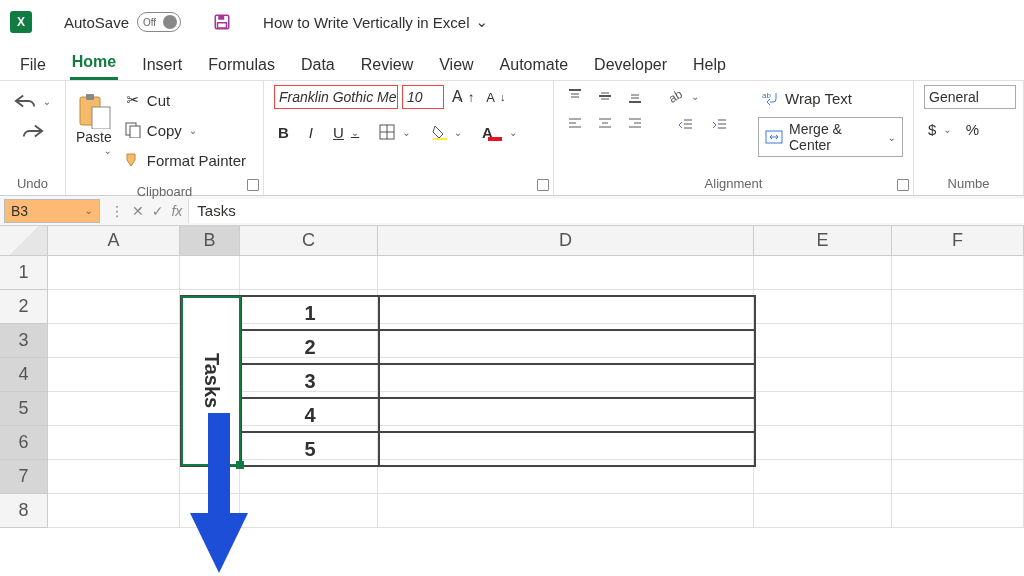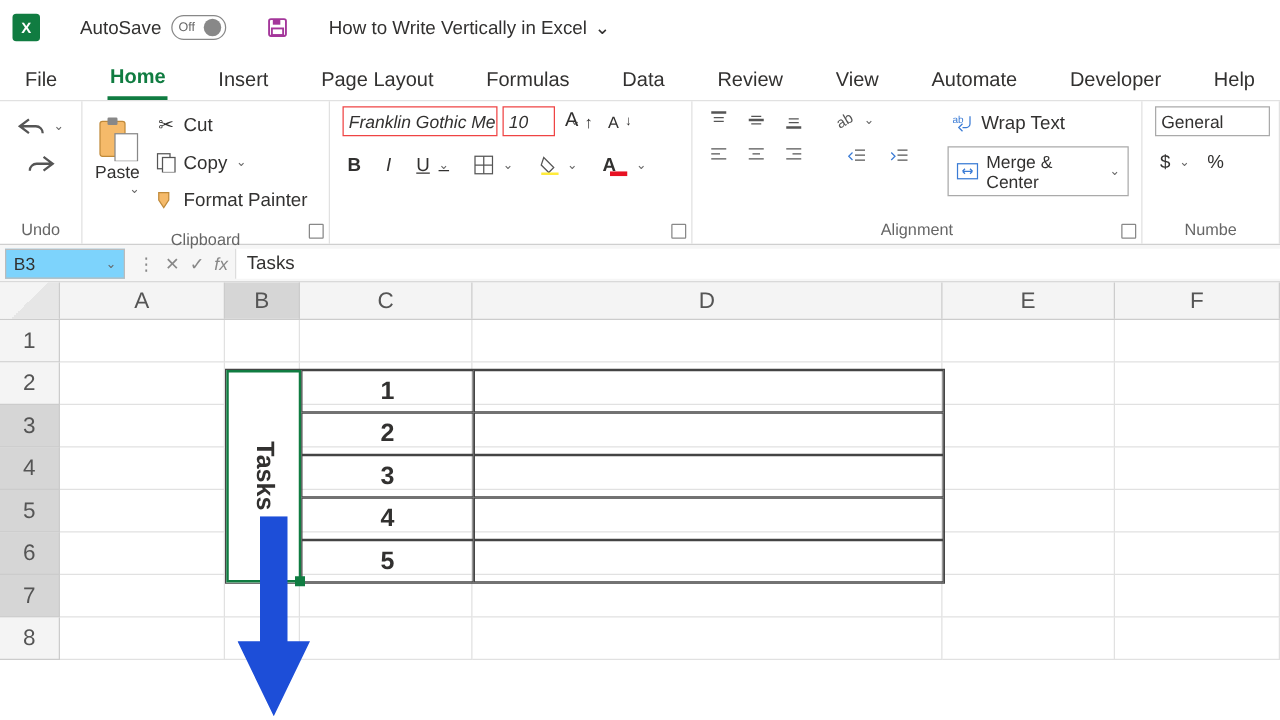--- a/index.html
+++ b/index.html
@@ -10,21 +10,21 @@
   .xl-icon { width: 22px; height: 22px; background:#107c41; border-radius:3px; position: relative; display:flex; align-items:center; justify-content:center; }
   .xl-icon::after{ content:"X"; color:#fff; font-weight:bold; font-size:12px;}
   .autosave { display:flex; align-items:center; gap:8px; font-size:15px;}
   .toggle { width:44px; height:20px; border:1px solid #888; border-radius:10px; display:flex; align-items:center; justify-content:flex-end; padding:0 3px 0 0; background:#fff;}
   .toggle .knob{width:14px;height:14px;border-radius:50%;background:#888;}
   .toggle .lbl{font-size:10px;color:#666;margin-right:7px;}
   .save-icon{width:18px;height:18px;}
   .doc-title{font-size:15px;color:#323130;display:flex;align-items:center;gap:6px;}
 
   
-  .tabs { display:flex; gap:22px; padding:0 18px; height:36px; align-items:flex-end; font-size:16px;justify-content:space-between; }
+  .tabs { display:flex; gap:22px; padding:0 18px; height:36px; align-items:flex-end; font-size:16px; }
   .tab { padding:6px 2px; cursor:pointer; }
   .tab.active { color:#107c41; border-bottom:3px solid #107c41; font-weight:600; }
 
   
   .ribbon { display:flex; border-top:1px solid #e1e1e1; border-bottom:1px solid #cfcfcf; background:#fff; height:116px; }
   .group { border-right:1px solid #e1e1e1; padding:4px 10px 2px 10px; display:flex; flex-direction:column; justify-content:space-between; position:relative;}
   .group-body{ display:flex; align-items:flex-start; gap:8px; flex:1;}
   .group-label{ font-size:13px; color:#666; text-align:center; padding:2px 0;margin-top:11px;}
   .launcher{position:absolute; right:4px; bottom:4px; width:12px;height:12px;border:1px solid #888;border-radius:1px;}
   .vstack{display:flex;flex-direction:column;align-items:center;gap:2px;}
@@ -42,21 +42,21 @@
   .align-grid{display:grid;grid-template-columns:repeat(3,22px);grid-template-rows:repeat(2,22px);gap:6px 8px;}
   .align-cell{width:22px;height:22px;display:flex;align-items:center;justify-content:center;}
   .indent-row{display:flex;gap:10px;margin-top:8px;}
   .wrap-merge{display:flex;flex-direction:column;gap:8px;padding-top:2px;}
   .merge-box{border:1px solid #aaa;display:flex;align-items:center;padding:3px 6px;gap:6px;}
   .num-col{display:flex;flex-direction:column;gap:10px;}
   .num-combo{border:1px solid #aaa;height:24px;width:92px;padding:0 4px;display:flex;align-items:center;font-size:14px;}
 
   
   .formula-bar{display:flex;align-items:center;height:30px;border-bottom:1px solid #cfcfcf;background:#f6f6f6;}
-  .namebox{width:96px;border:1px solid #bbb;background:#7dd3fc;margin:0 4px;height:24px;display:flex;align-items:center;padding:0 6px;font-size:14px;}
+  .namebox{width:96px;border:1px solid #bbb;background:#fdba74;margin:0 4px;height:24px;display:flex;align-items:center;padding:0 6px;font-size:14px;}
   .fx-btns{display:flex;gap:8px;padding:0 6px;color:#888;}
   .fx-val{flex:1;padding:0 8px;font-size:15px;background:#fff;border-left:1px solid #ddd;height:24px;display:flex;align-items:center;}
 
   
   .grid-wrap{position:relative;}
   .colheads{display:flex;height:30px;background:#f4f4f4;border-bottom:1px solid #ccc;}
   .corner{width:48px;background:linear-gradient(135deg,#f4f4f4 50%,#e6e6e6 50%);border-right:1px solid #ccc;}
   .colh{border-right:1px solid #ccc;display:flex;align-items:center;justify-content:center;font-size:18px;color:#555;}
   .colA{width:132px;} .colB{width:60px;} .colC{width:138px;} .colD{width:376px;} .colE{width:138px;} .colF{width:132px;}
   .colh.sel{background:#d6d6d6;}
@@ -98,21 +98,20 @@
   <div class="doc-title">
     <span>How to Write Vertically in Excel</span>
     <span>⌄</span>
   </div>
 </div>
 
 <div class="tabs">
   <div class="tab">File</div>
   <div class="tab active">Home</div>
   <div class="tab">Insert</div>
-  <div class="tab">Page Layout</div>
   <div class="tab">Formulas</div>
   <div class="tab">Data</div>
   <div class="tab">Review</div>
   <div class="tab">View</div>
   <div class="tab">Automate</div>
   <div class="tab">Developer</div>
   <div class="tab">Help</div>
 </div>
 
 <div class="ribbon">

